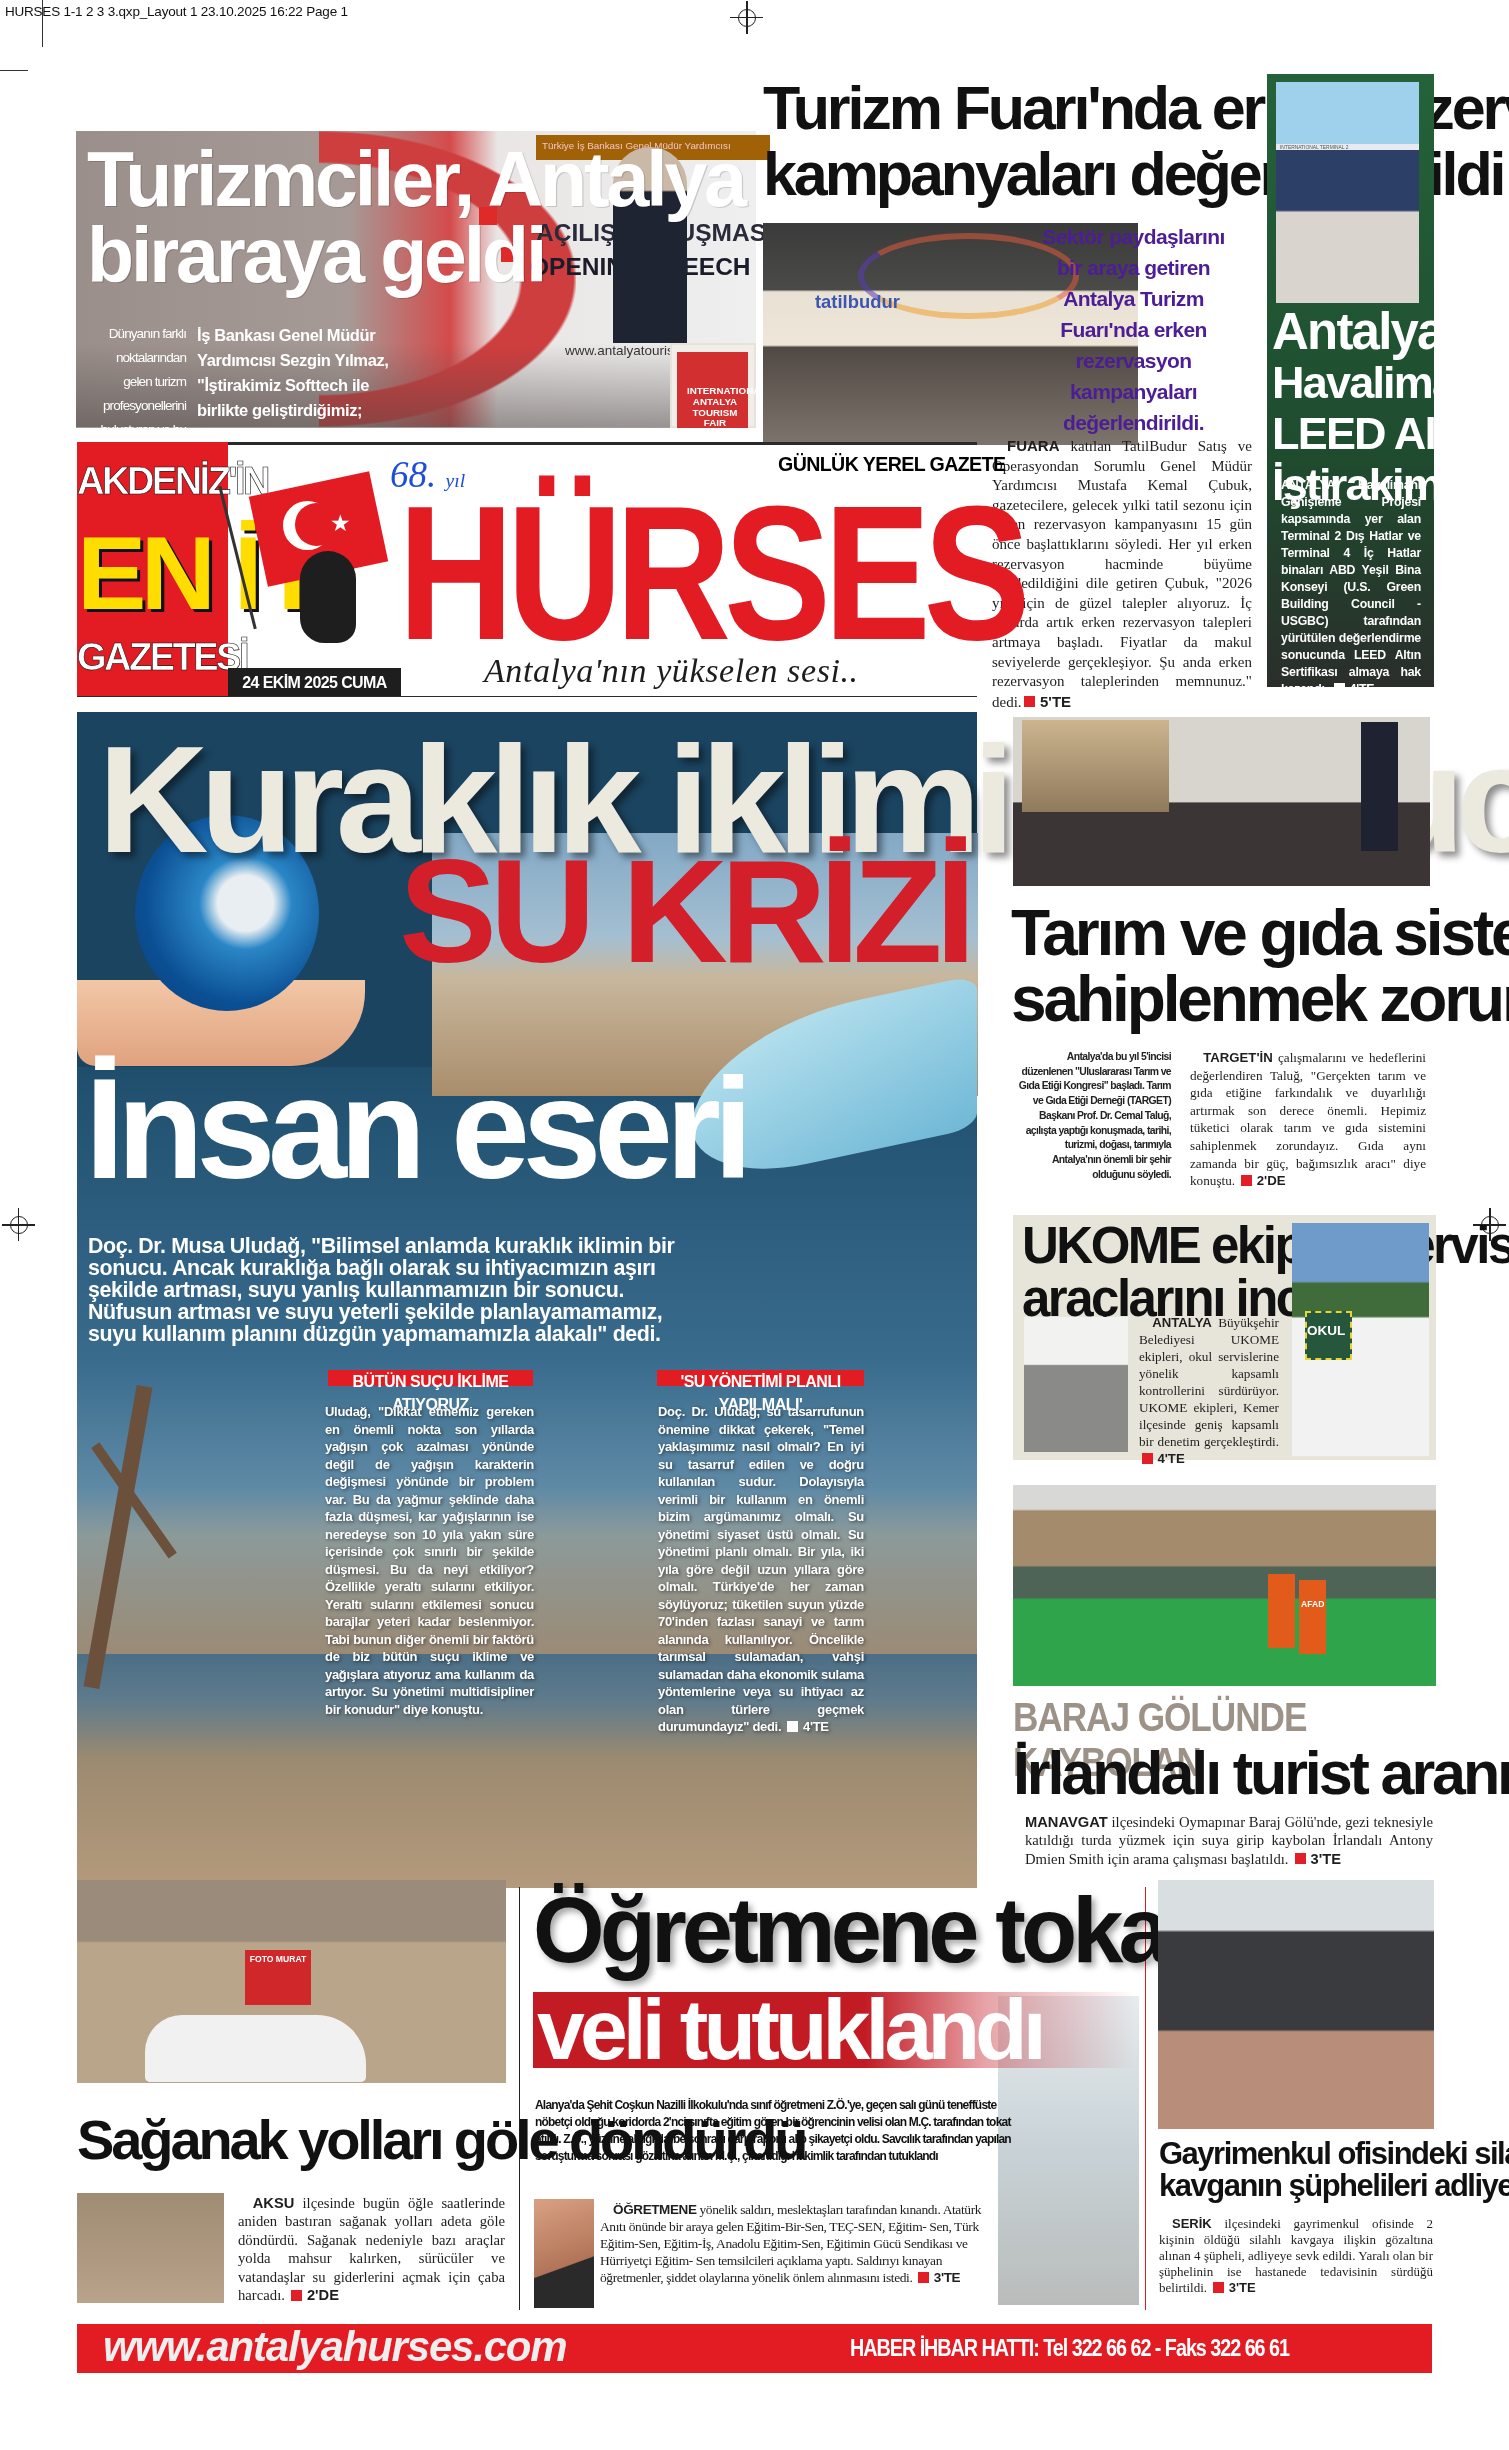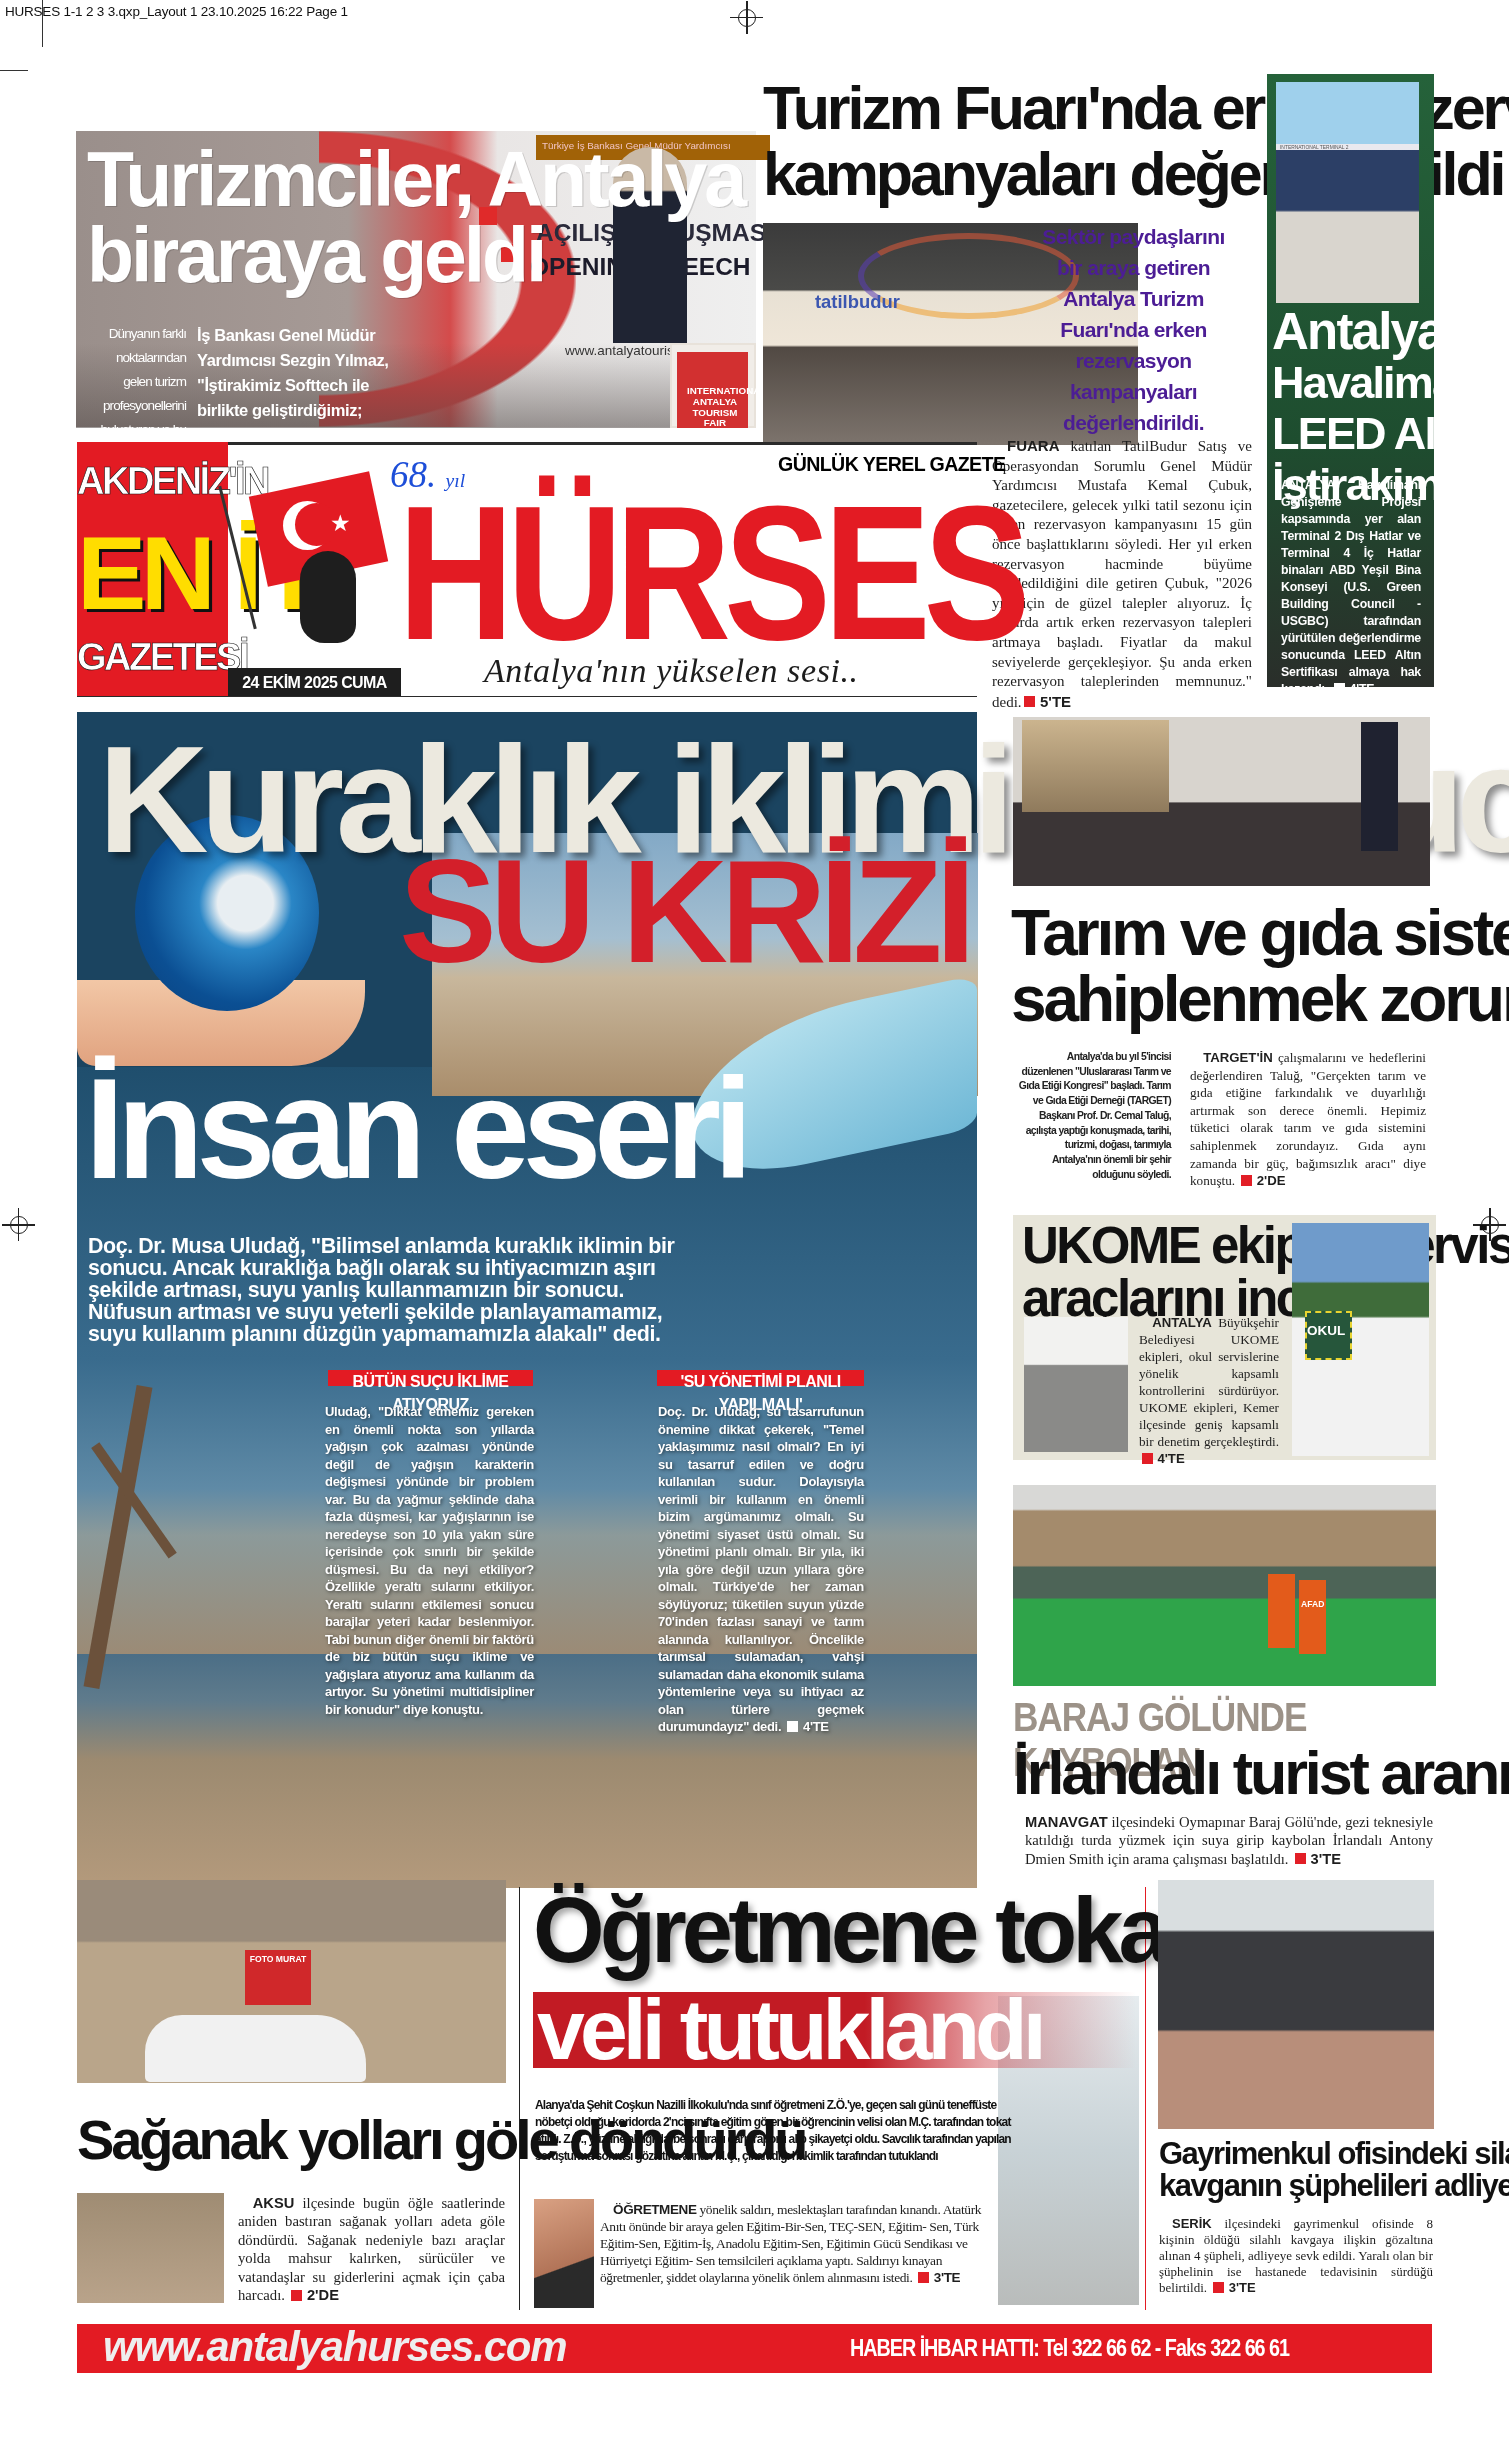--- a/index.html
+++ b/index.html
@@ -282,21 +282,21 @@
   <div class="abs face ph"></div>
   <p class="abs ogret-body"> <span class="lead">ÖĞRETMENE</span> <span>yönelik saldırı, meslektaşları tarafından kınandı. Atatürk Anıtı önünde bir araya gelen Eğitim-Bir-Sen, TEÇ-SEN, Eğitim- Sen, Türk Eğitim-Sen, Eğitim-İş, Anadolu Eğitim-Sen, Eğitimin Gücü Sendikası ve Hürriyetçi Eğitim- Sen temsilcileri açıklama yaptı. Saldırıyı kınayan öğretmenler, şiddet olaylarına yönelik önlem alınmasını istedi.</span> <span class="more">3'TE</span></p>
 </section>
 
 <section>
   <div class="abs gayr-photo ph"></div>
   <h2 class="abs cond gayr-h">
     <div>Gayrimenkul ofisindeki silahlı</div>
     <div>kavganın şüphelileri adliyede</div>
   </h2>
-  <p class="abs gayr-body"> <span class="lead">SERİK</span> <span>ilçesindeki gayrimenkul ofisinde 8 kişinin öldüğü silahlı kavgaya ilişkin gözaltına alınan 4 şüpheli, adliyeye sevk edildi. Yaralı olan bir şüphelinin ise hastanede tedavisinin sürdüğü belirtildi.</span> <span class="more">3'TE</span></p>
+  <p class="abs gayr-body"> <span class="lead">SERİK</span> <span>ilçesindeki gayrimenkul ofisinde 2 kişinin öldüğü silahlı kavgaya ilişkin gözaltına alınan 4 şüpheli, adliyeye sevk edildi. Yaralı olan bir şüphelinin ise hastanede tedavisinin sürdüğü belirtildi.</span> <span class="more">3'TE</span></p>
 </section>
 
 <footer>
   <div class="abs footer"></div>
   <a class="abs footer-url">www.antalyahurses.com</a>
   <div class="abs footer-tel">HABER İHBAR HATTI: Tel 322 66 62 - Faks 322 66 61</div>
 </footer>
 
 
 </body></html>

